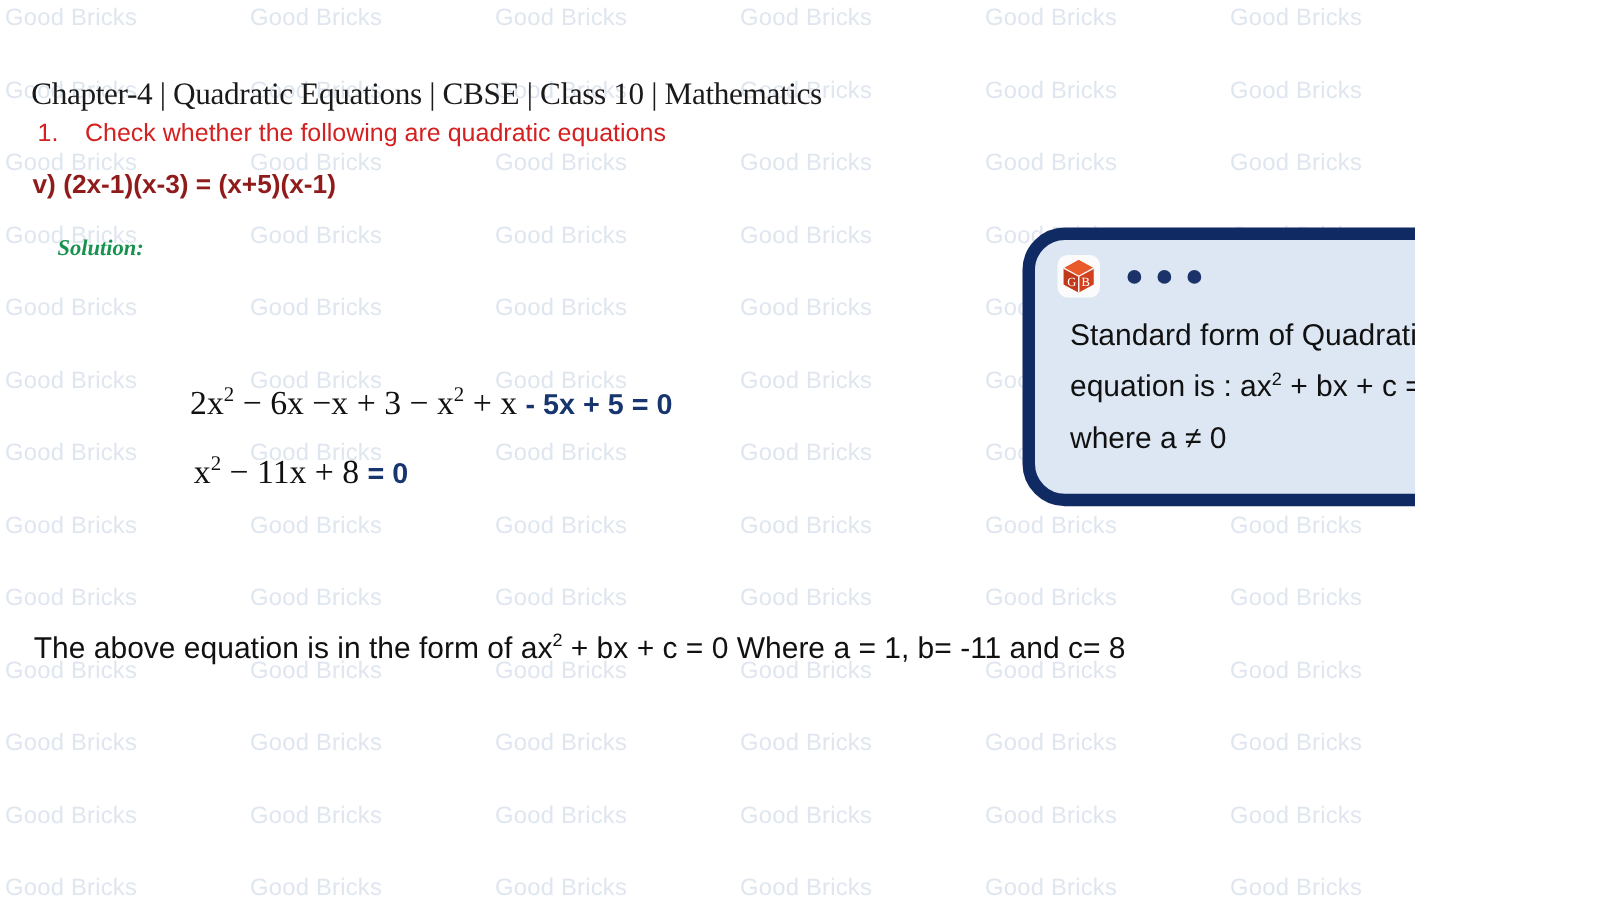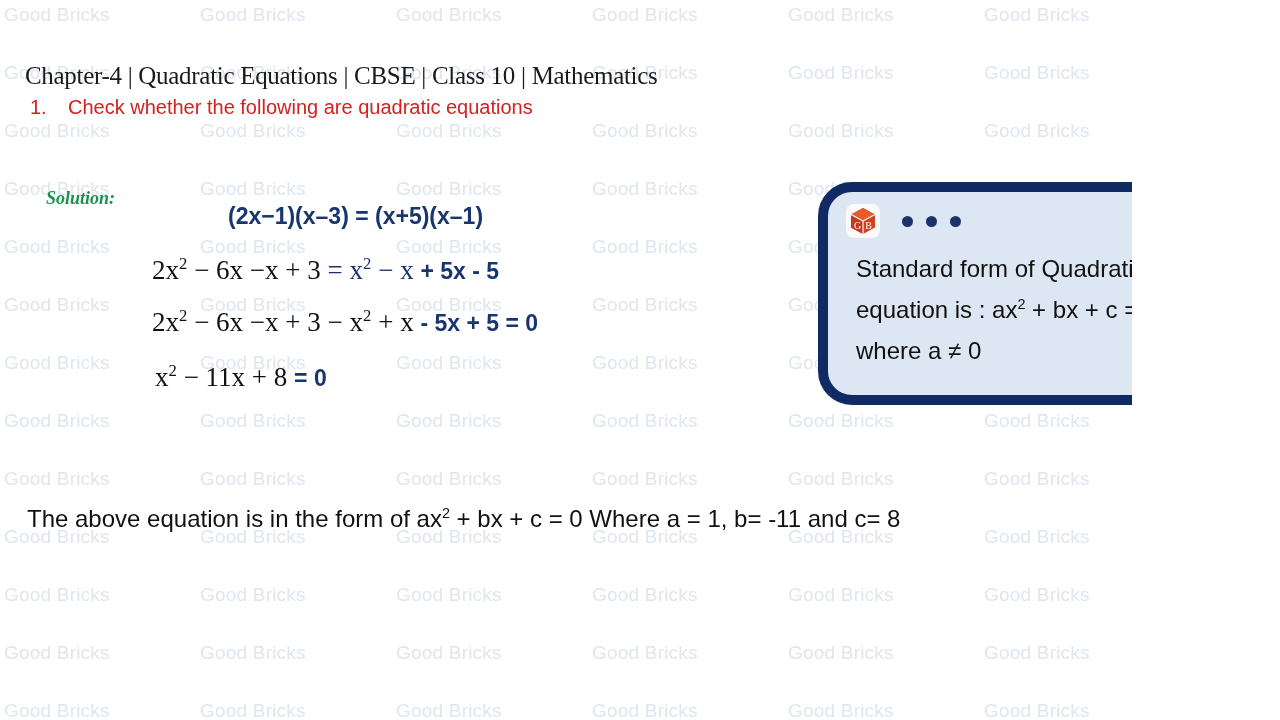--- a/index.html
+++ b/index.html
@@ -336,30 +336,25 @@
 
   <div id="content-layer">
 
 
     <div class="abs" id="breadcrumb">Chapter-4 | Quadratic Equations | CBSE | Class 10 | Mathematics</div>
 
     <div class="abs" id="question-heading">
       <span class="qnum">1.</span><span>Check whether the following are quadratic equations</span>
     </div>
 
+    <div class="abs" id="sub-question">v) (2x-1)(x-3) = (x+5)(x-1)</div>
 
     <div class="abs" id="solution-label">Solution:</div>
 
-    <div class="abs" id="eq-restated">(2x−1)(x–3) = (x+5)(x–1)</div>
-
-    <div class="abs work-line" id="eq-line-1">
-      <span>2x<sup>2</sup> − 6x −x + 3</span>
-      <span class="blue-serif">= x<sup>2</sup> −  x</span>
-      <span class="blue">+ 5x - 5</span>
-    </div>
+
 
     <div class="abs work-line" id="eq-line-2">
       <span>2x<sup>2</sup> − 6x −x + 3 − x<sup>2</sup> + x</span>
       <span class="blue">- 5x + 5 = 0</span>
     </div>
 
     <div class="abs work-line" id="eq-line-3">
       <span>x<sup>2</sup> − 11x + 8</span>
       <span class="blue">= 0</span>
     </div>

